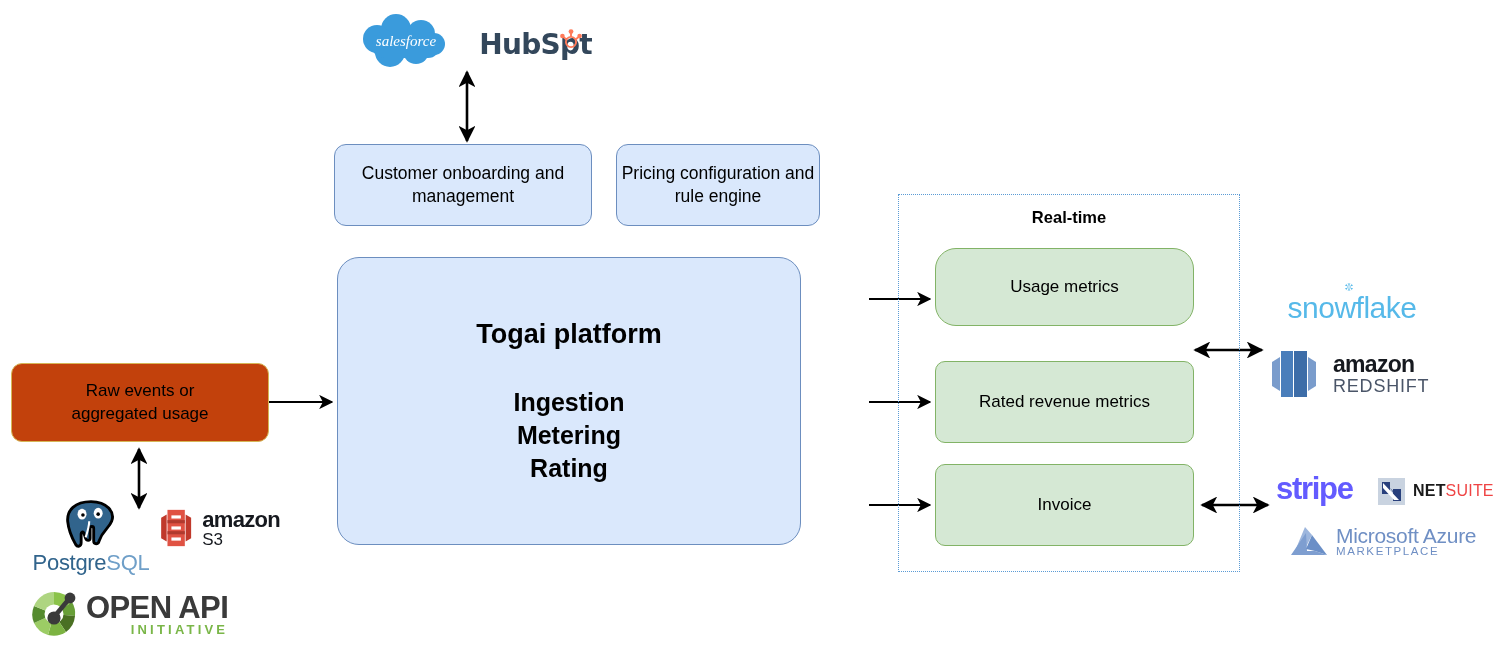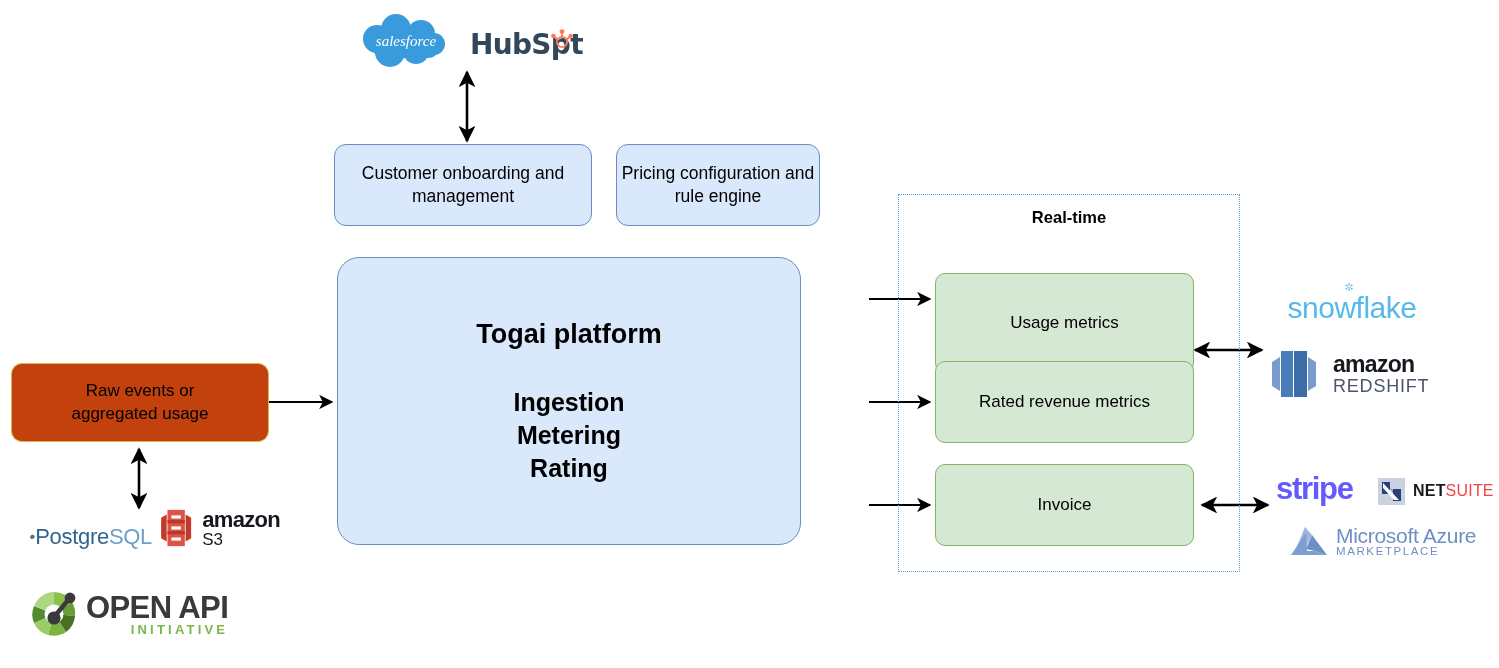--- a/index.html
+++ b/index.html
@@ -71,22 +71,23 @@
     font-size: 25px;
     font-weight: bold;
     line-height: 1.33;
   }
   #box-raw {
     left: 11px; top: 363px; width: 258px; height: 79px;
     font-size: 17px;
     border-radius: 11px;
   }
   #box-usage {
-    left: 935px; top: 273px; width: 259px; height: 100px;
+    left: 935px; top: 248px; width: 259px; height: 78px;
     font-size: 17px;
+    border-radius: 21px;
   }
   #box-rated {
     left: 935px; top: 361px; width: 259px; height: 82px;
     font-size: 17px;
   }
   #box-invoice {
     left: 935px; top: 464px; width: 259px; height: 82px;
     font-size: 17px;
   }
 
@@ -118,21 +119,21 @@
   
   .logo {
     position: absolute;
     display: flex;
     align-items: center;
   }
 
   
   #logo-salesforce { left: 360px; top: 12px; width: 98px; height: 62px; }
   
-  #logo-hubspot { left: 470px; top: 26px; width: 122px; height: 36px; }
+  #logo-hubspot { left: 470px; top: 26px; width: 122px; height: 36px; justify-content: flex-end; }
   .hubspot-text {
     font-family: "DejaVu Sans", sans-serif;
     font-size: 28px;
     font-weight: bold;
     color: #33475b;
     letter-spacing: -0.7px;
     white-space: nowrap;
   }
 
   
@@ -174,21 +175,21 @@
   .azure-text { margin-left: 8px; line-height: 1.0; }
   .azure-top {
     font-size: 21px; color: #6f8fc4; display: block; letter-spacing: -0.3px;
   }
   .azure-bottom {
     font-size: 11.5px; color: #6f8fc4; display: block; letter-spacing: 1.6px;
   }
 
   
   #logo-postgres { left: 30px; top: 498px; width: 122px; height: 78px;
-    flex-direction: row; align-items: center; }
+    flex-direction: column; align-items: center; }
   .pg-word { font-size: 22px; letter-spacing: -0.3px; white-space: nowrap; }
   .pg-dark { color: #31648c; }
   .pg-light { color: #6f9fc8; }
 
   
   #logo-s3 { left: 158px; top: 503px; width: 122px; height: 50px; }
   .s3-text { margin-left: 8px; line-height: 1.05; }
   .s3-top {
     font-size: 22px; font-weight: bold; color: #16191f;
     letter-spacing: -0.7px; display: block;

